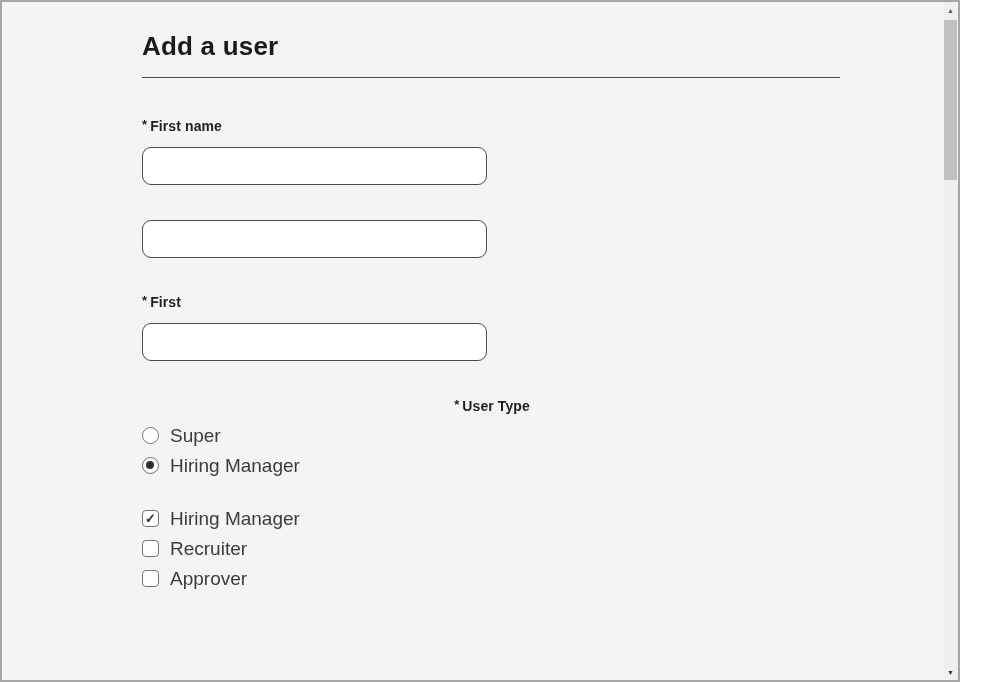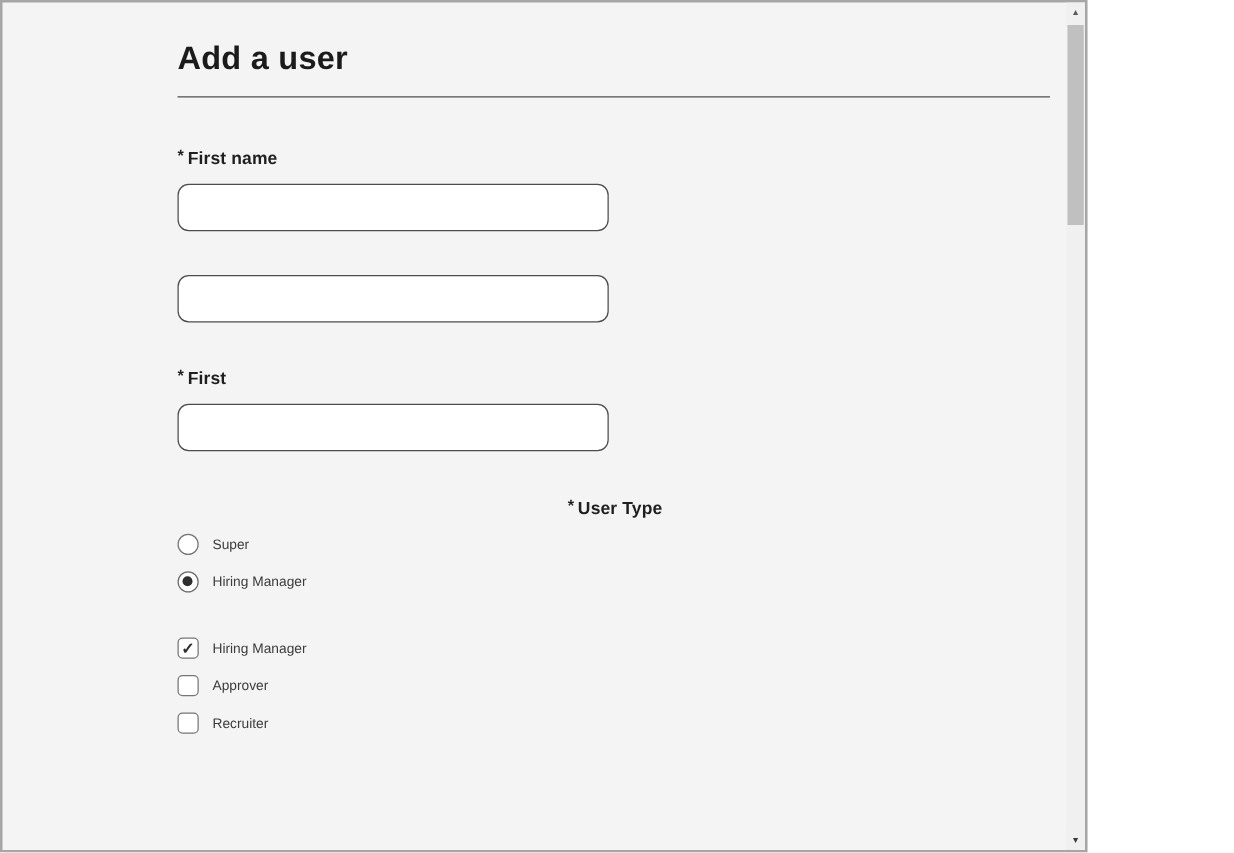--- a/index.html
+++ b/index.html
@@ -1,21 +1,21 @@
 <!DOCTYPE html>
 <html><head>
 <meta charset="utf-8">
 <style>
   * { box-sizing: border-box; margin: 0; padding: 0; }
   html, body { width: 987px; height: 682px; overflow: hidden; }
   body { font-family: "Liberation Sans", sans-serif; }
 
   .window {
     position: relative;
-    width: 870px;
+    width: 960px;
     height: 682px;
     background: #f4f4f4;
     border: 2px solid #a6a6a6;
     overflow: hidden;
     text-decoration: underline;
   }
 
   .content {
     position: absolute;
     top: 0;
@@ -117,21 +117,21 @@
     font-size: 13px;
     font-weight: bold;
     color: #2e2e2e;
     line-height: 1;
     margin-top: -1px;
   }
   .checkbox.on .check { display: block; }
 
   .choice-label {
     margin-left: 11px;
-    font-size: 11px;
+    font-size: 19px;
     color: #3c3c3c;
   }
 
   
   .scrollbar {
     position: absolute;
     top: 0;
     right: 0;
     width: 15px;
     height: 678px;
@@ -202,25 +202,25 @@
     <div class="choice-group">
       <div class="choice-rows">
         <div class="choice-row">
           <span class="checkbox on">
               <span class="check">✓</span>
             </span>
           <span class="choice-label">Hiring Manager</span>
         </div>
         <div class="choice-row">
           <span class="checkbox"></span>
+          <span class="choice-label">Recruiter</span>
+        </div>
+        <div class="choice-row">
+          <span class="checkbox"></span>
           <span class="choice-label">Approver</span>
-        </div>
-        <div class="choice-row">
-          <span class="checkbox"></span>
-          <span class="choice-label">Recruiter</span>
         </div>
       </div>
     </div>
 
   </div>
 
   <div class="scrollbar">
     <div class="scroll-btn up">▲</div>
     <div class="scroll-thumb"></div>
     <div class="scroll-btn down">▼</div>

